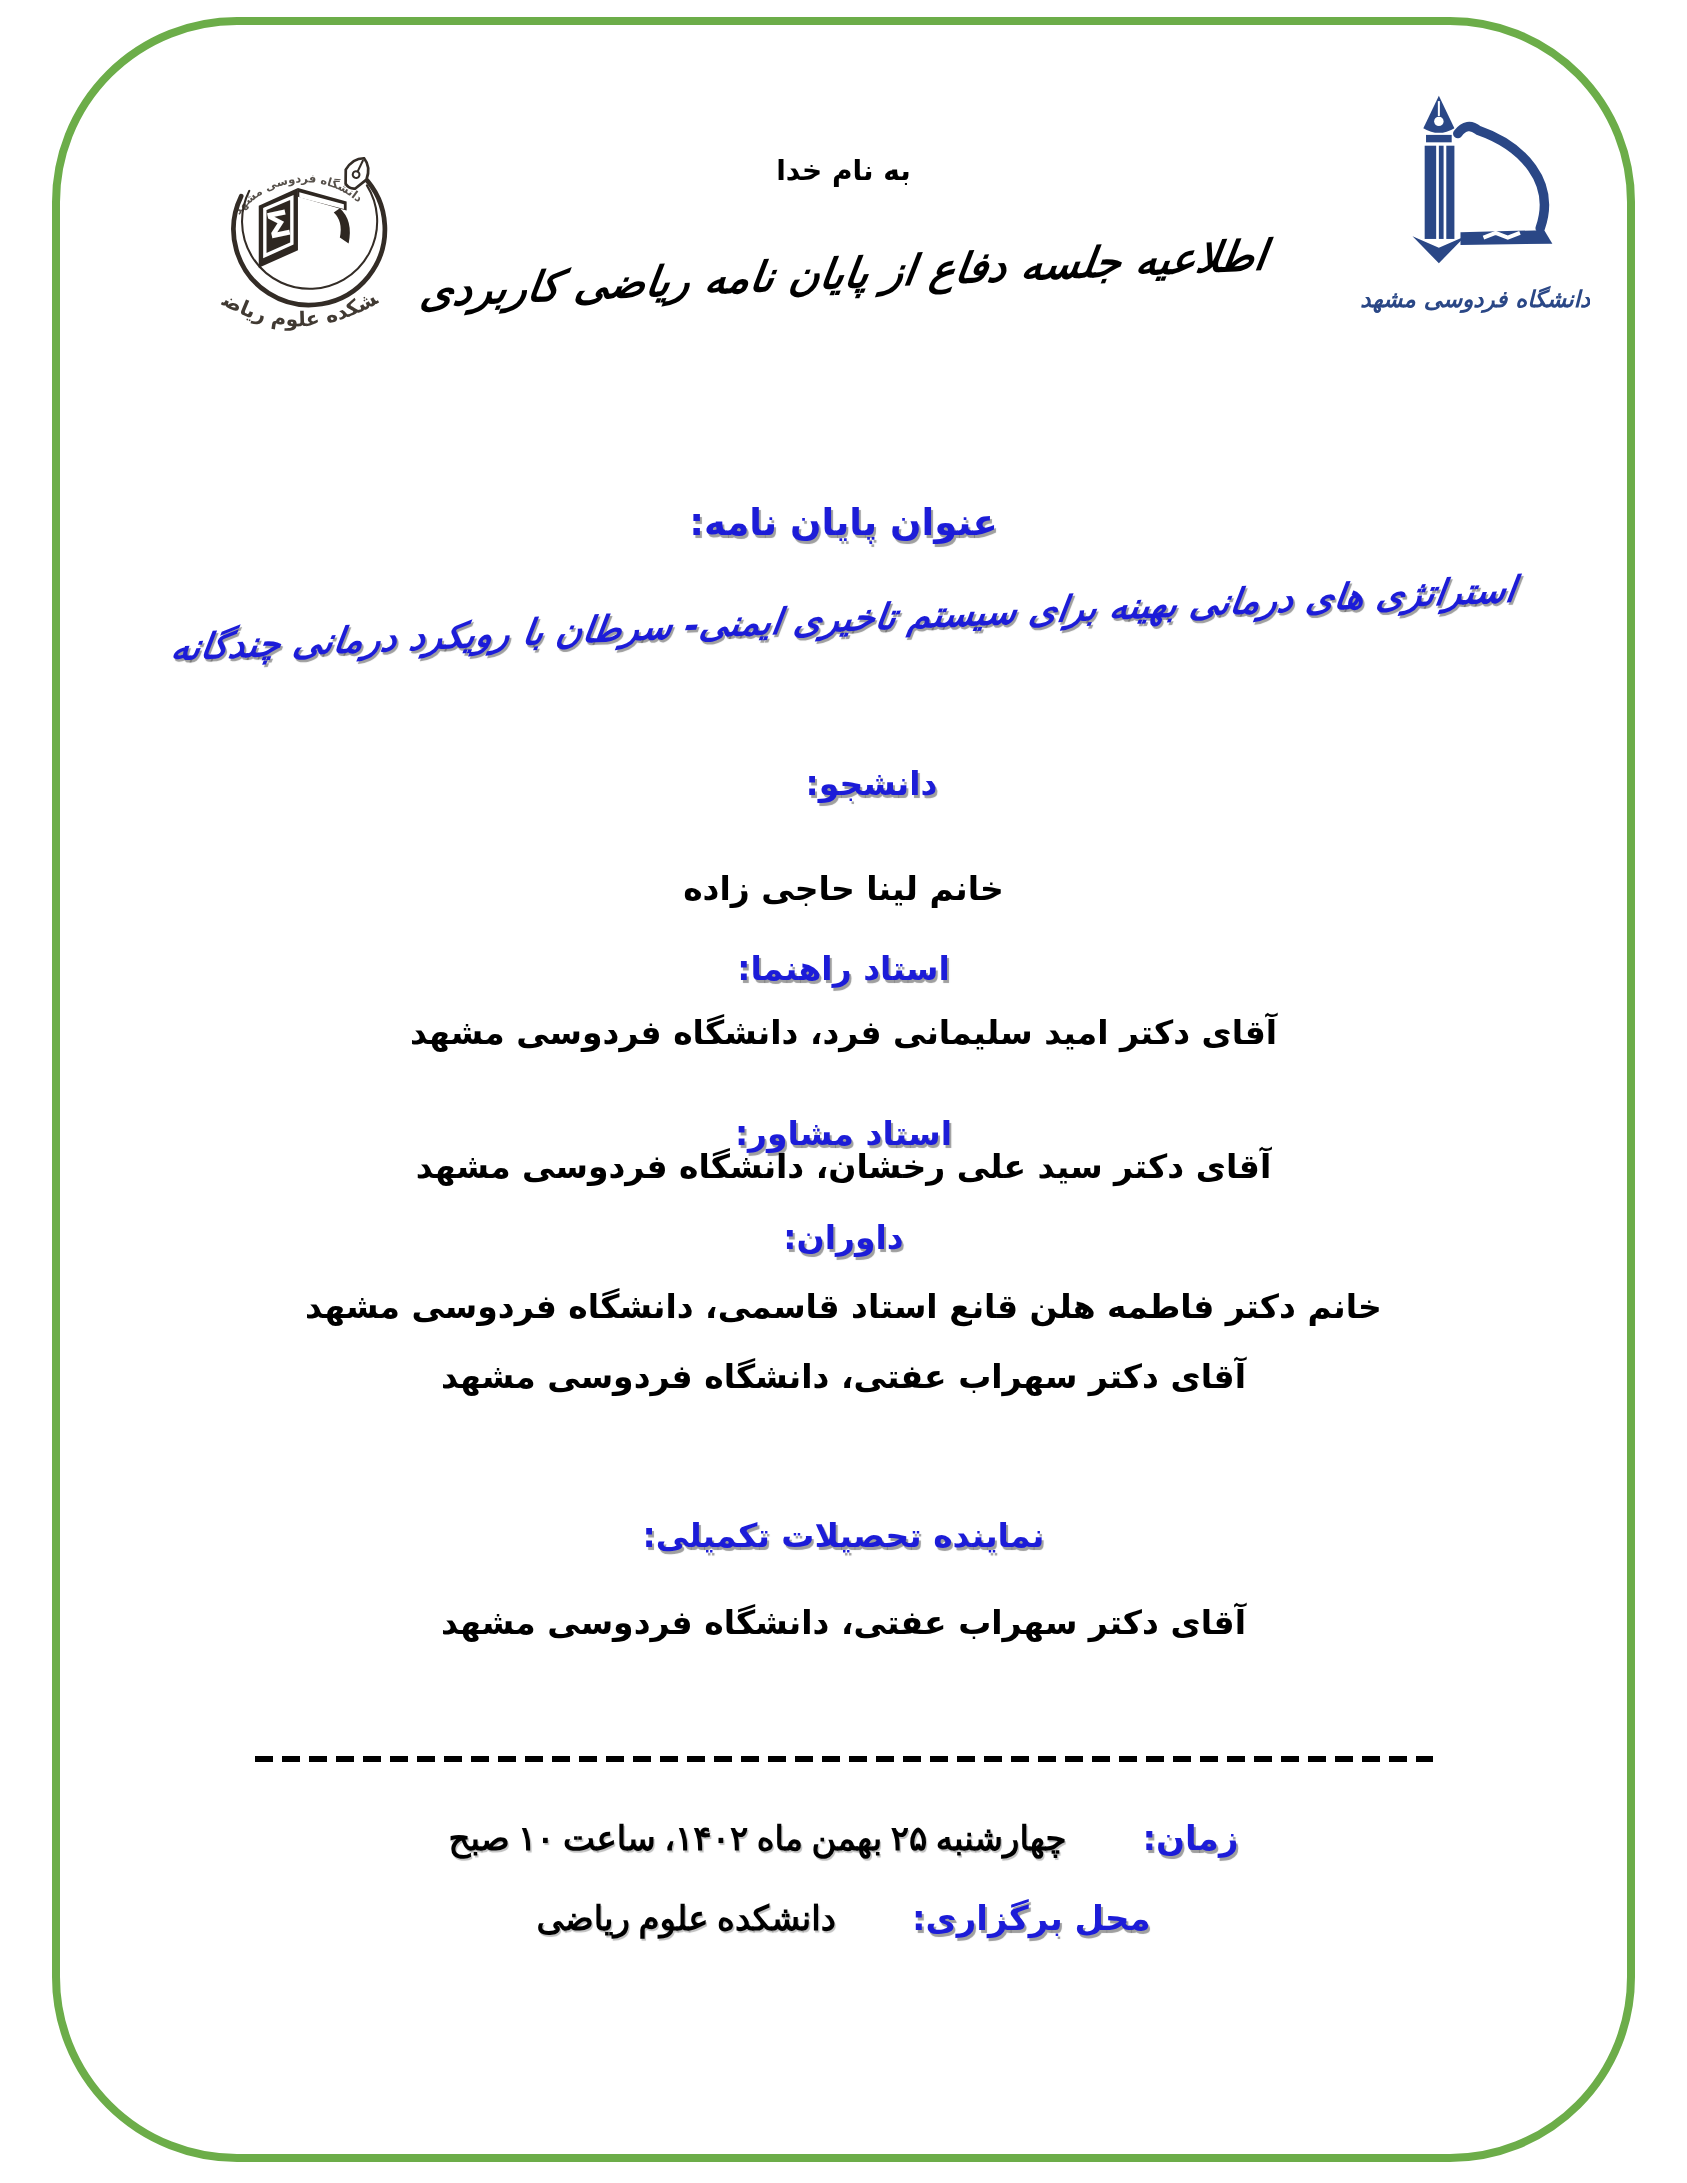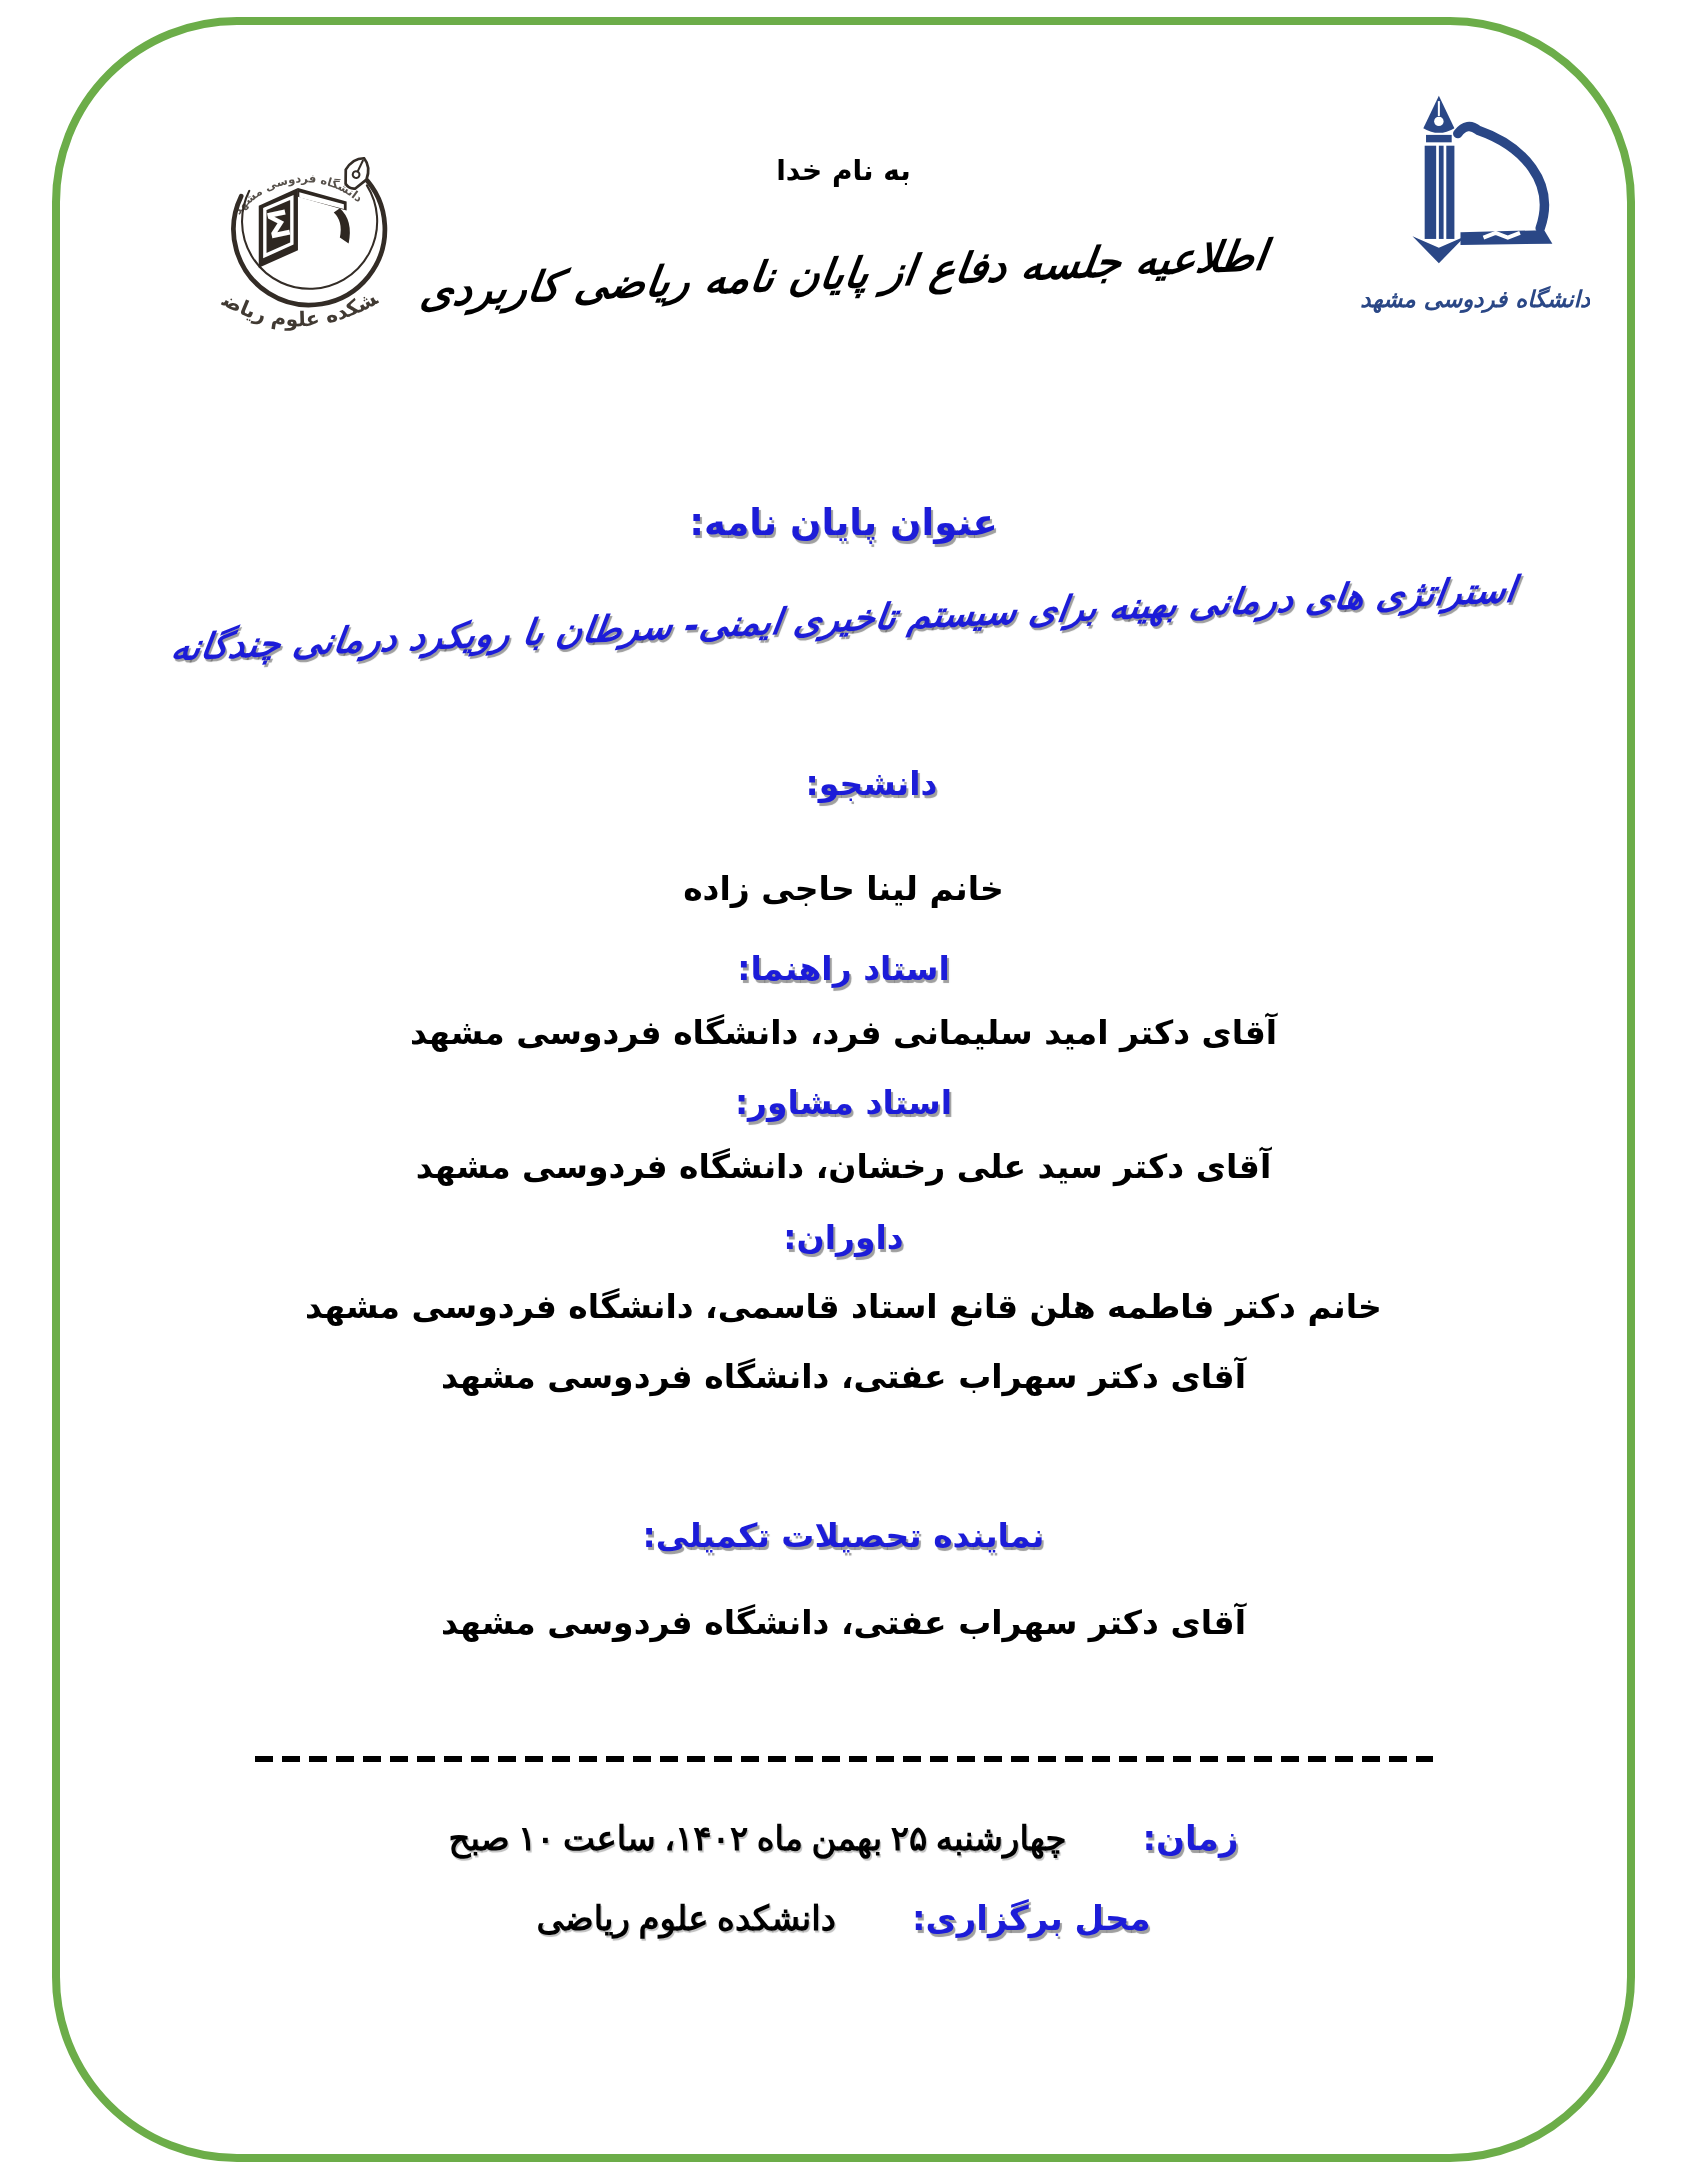--- a/index.html
+++ b/index.html
@@ -35,21 +35,21 @@
     transform:skew(-8deg,-2.5deg);
   }
   .bismillah{ top:152px; font-size:28px; }
   .announce{ top:246px; font-size:42px; }
   .thesis-label{ top:498px; font-size:37px; }
   .thesis-title{ top:595px; font-size:36px; }
   .student-label{ top:762px; font-size:33px;margin-left:28px; }
   .student-name{ top:847px; font-size:33px;margin-top:20px; }
   .sup-label{ top:947px; font-size:33px; }
   .sup-name{ top:1011px; font-size:33px; }
-  .adv-label{ top:1081px; font-size:33px; }
+  .adv-label{ top:1112px; font-size:33px; }
   .adv-name{ top:1145px; font-size:33px; }
   .ref-label{ top:1216px; font-size:33px; }
   .ref-name-0{ top:1285px; font-size:33px; }
   .ref-name-1{ top:1355px; font-size:33px; }
   .rep-label{ top:1514px; font-size:33px; }
   .rep-name{ top:1601px; font-size:33px; }
   .time-row{ top:1816px; font-size:34px; }
   .venue-row{ top:1896px; font-size:34px; }
   .gap-lg{ display:inline-block; width:76px; }
   .dashed-sep{

